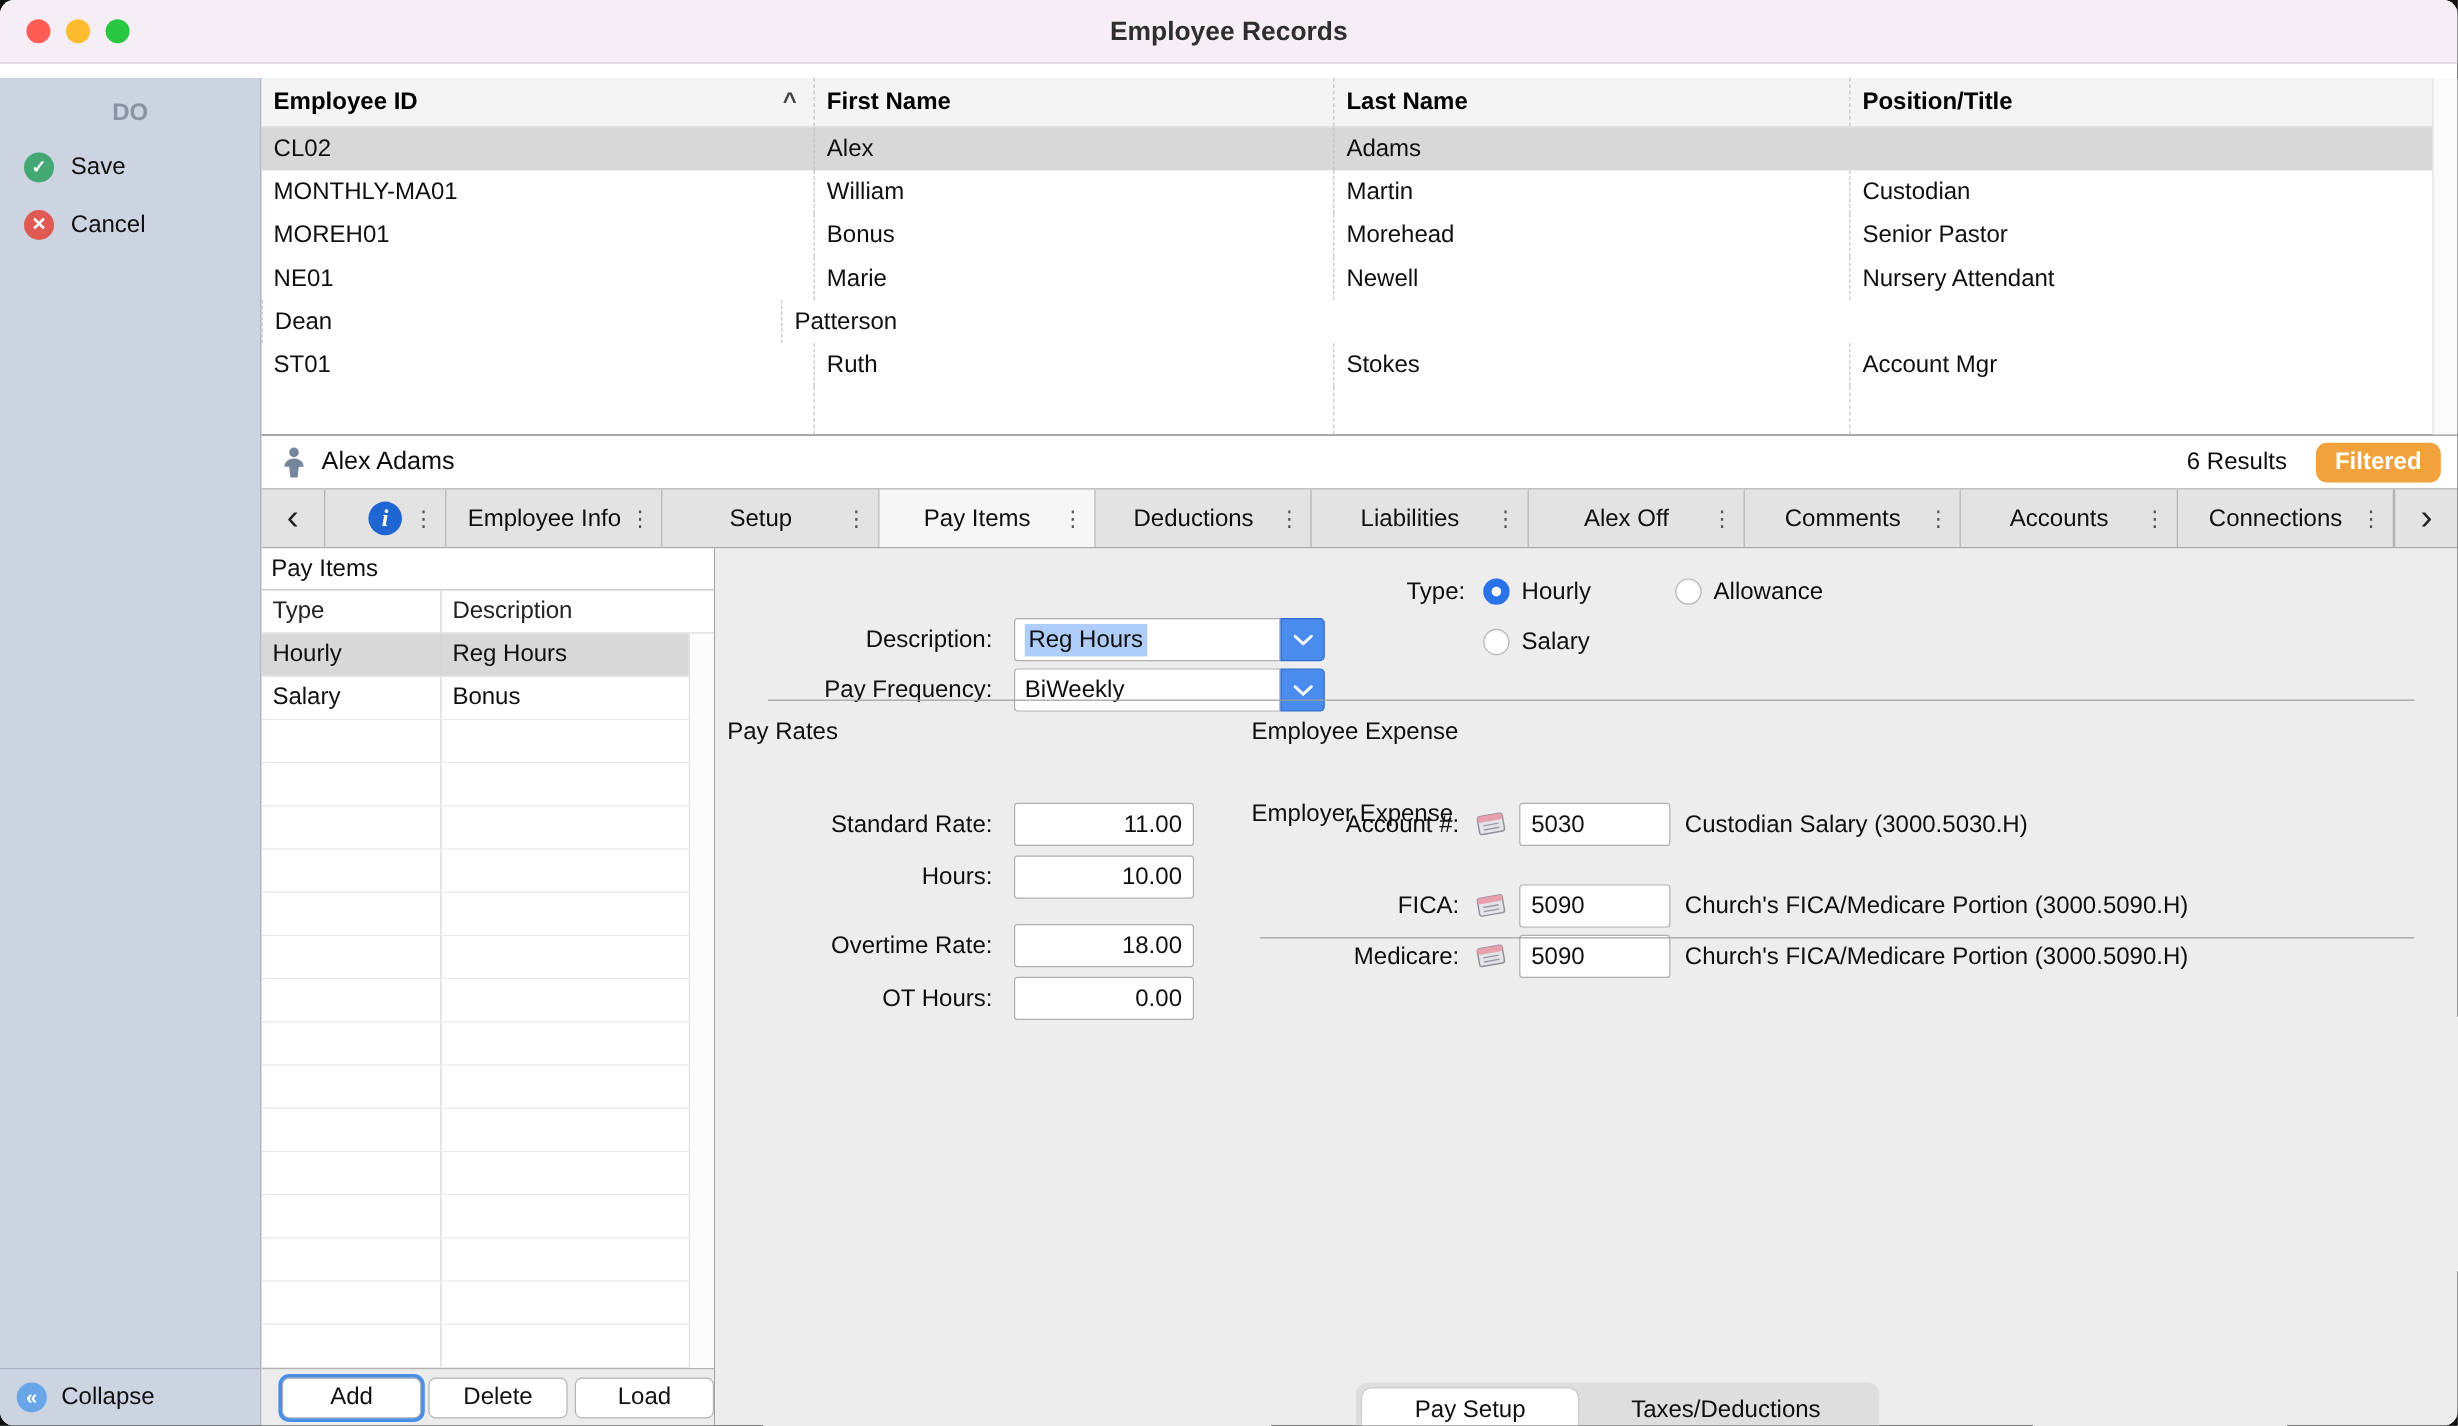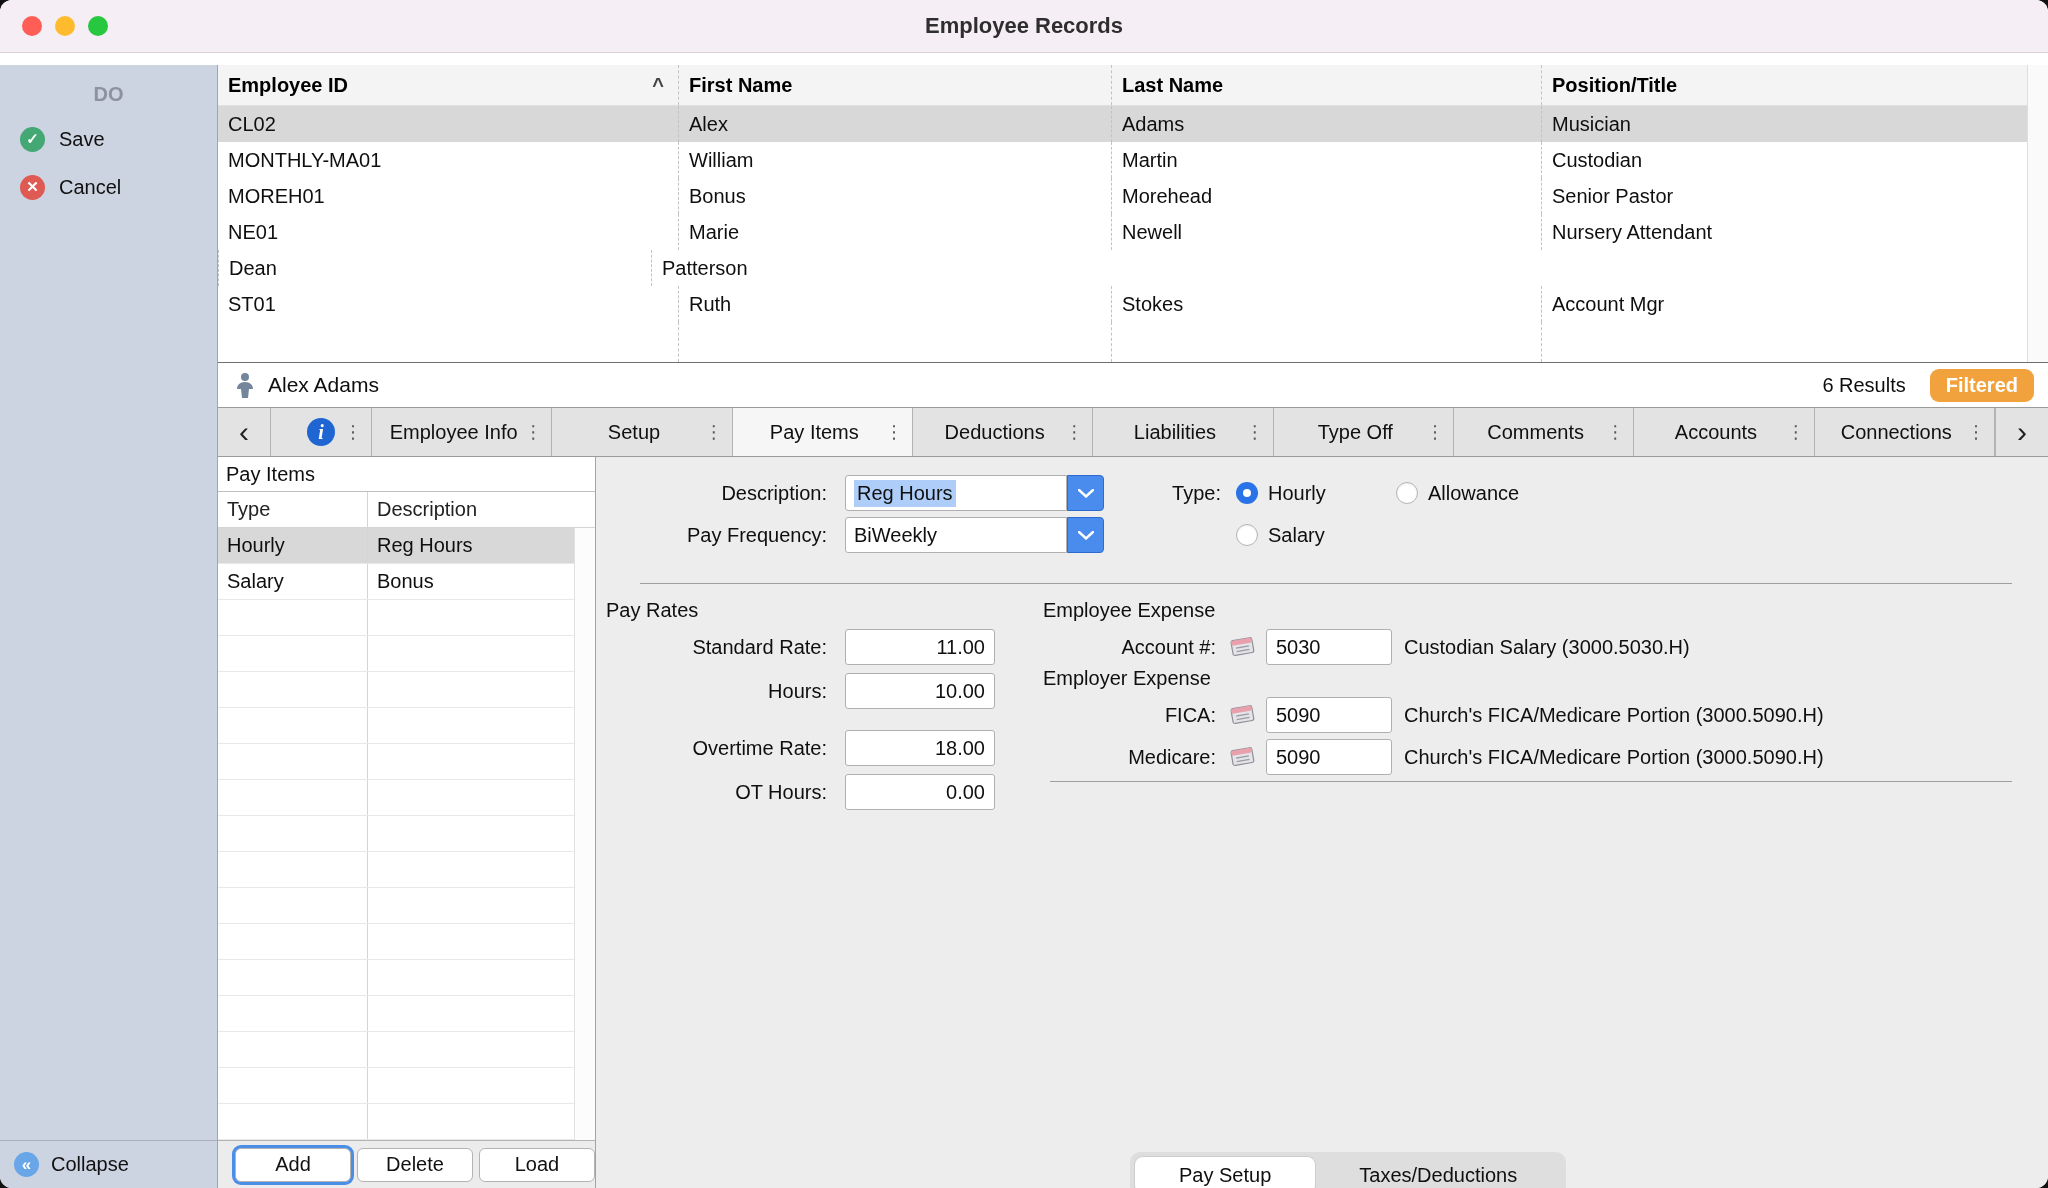--- a/index.html
+++ b/index.html
@@ -59,21 +59,21 @@
   .pc0{width:149px;flex:0 0 auto}.pc1{flex:1;border-left:1px solid #d5d5d5}
   .panel-rows{flex:1;overflow:hidden;position:relative;padding-right:20px;box-sizing:border-box;}
   .panel-track{position:absolute;right:0;top:0;bottom:0;width:20px;background:#fcfcfc;border-left:1px solid #e0e0e0;}
   .prow{display:flex;height:36px;border-bottom:1px solid #e8e8e8;font-size:20px;color:#0f0f0f;box-sizing:border-box;}
   .prow.sel{background:#d8d8d8;}
   .panel-btnbar{height:47px;background:#ececec;border-top:1px solid #b3b3b3;display:flex;align-items:center;gap:6px;padding-left:17px;flex:0 0 auto;}
   .pbtn{width:117px;height:34px;background:#fff;border:1px solid #b3b3b3;border-radius:6px;font-size:20px;font-family:inherit;color:#111;}
   .pbtn.focus{box-shadow:0 0 0 3px #4a8ee8;}
   
   .detail{flex:1;background:#ededed;position:relative;min-width:0;}
-  .drow{position:absolute;display:flex;align-items:center;height:36px;}
+  .drow{position:absolute;display:flex;align-items:center;height:36px;margin-top:40px;}
   .flabel{width:241px;text-align:right;padding-right:10px;box-sizing:border-box;font-size:20px;color:#0f0f0f;flex:0 0 auto;}
   .tlab{position:absolute;width:105px;text-align:right;line-height:36px;font-size:20px;color:#0f0f0f;}
   .combo{width:222px;height:36px;box-sizing:border-box;border:1px solid #b0b0b0;background:#fff;display:flex;align-items:center;padding-left:8px;font-size:20px;color:#0f0f0f;border-radius:3px 0 0 3px;margin-left:8px;overflow:hidden;white-space:nowrap;}
   .hl{background:#aecdf8;padding:2px 3px;}
   .combo-btn{width:37px;height:36px;box-sizing:border-box;background:#4a8cee;border:1px solid #2d6bd2;border-radius:0 4px 4px 0;display:flex;align-items:center;justify-content:center;padding:0;}
   .ritem{position:absolute;display:flex;align-items:center;gap:10px;height:36px;font-size:20px;color:#0f0f0f;}
   .radio{width:22px;height:22px;border-radius:50%;box-sizing:border-box;flex:0 0 auto;}
   .radio.on{background:#2a72e8;position:relative;}
   .radio.on::after{content:"";position:absolute;left:7px;top:7px;width:8px;height:8px;border-radius:50%;background:#fff;}
   .radio.off{background:#fff;border:1px solid #b5b5b5;box-shadow:inset 0 1px 2px rgba(0,0,0,.08);}
@@ -136,21 +136,20 @@
             </div>
             <div class="th c3">
               <span>Position/Title</span>
             </div>
           </div>
         <div id="empBody">
             <div class="trow sel">
               <div class="td c0">CL02</div>
               <div class="td c1">Alex</div>
               <div class="td c2">Adams</div>
-              <div class="td c3">Musician</div>
             </div>
             <div class="trow">
               <div class="td c0">MONTHLY-MA01</div>
               <div class="td c1">William</div>
               <div class="td c2">Martin</div>
               <div class="td c3">Custodian</div>
             </div>
             <div class="trow">
               <div class="td c0">MOREH01</div>
               <div class="td c1">Bonus</div>
@@ -217,21 +216,21 @@
             </div>
             <div class="tab">
               <span>Deductions</span>
               <span class="dots">⋮</span>
             </div>
             <div class="tab">
               <span>Liabilities</span>
               <span class="dots">⋮</span>
             </div>
             <div class="tab">
-              <span>Type Off</span>
+              <span>Alex Off</span>
               <span class="dots">⋮</span>
             </div>
             <div class="tab">
               <span>Comments</span>
               <span class="dots">⋮</span>
             </div>
             <div class="tab">
               <span>Accounts</span>
               <span class="dots">⋮</span>
             </div>

